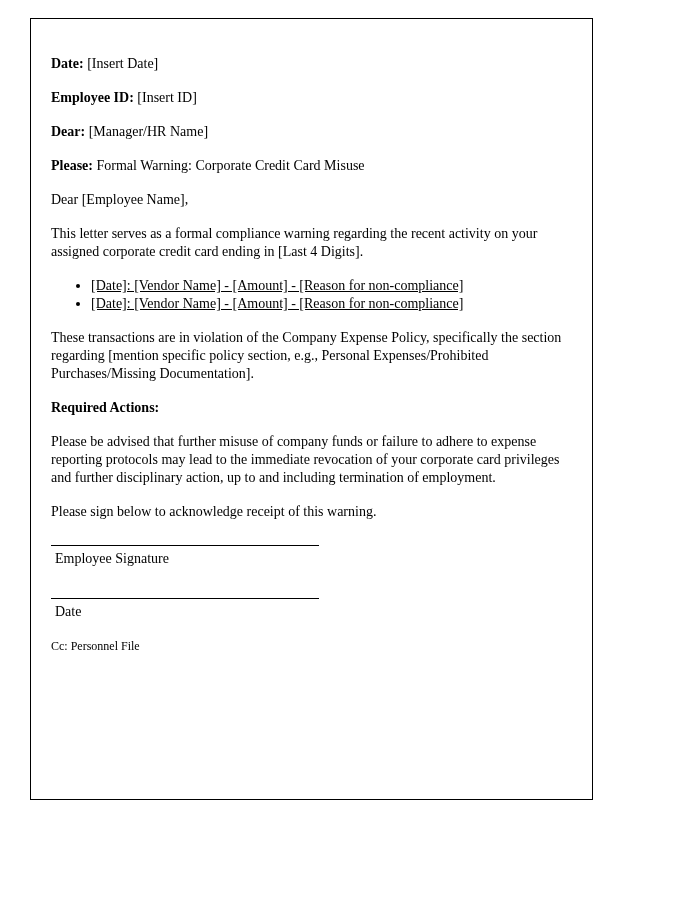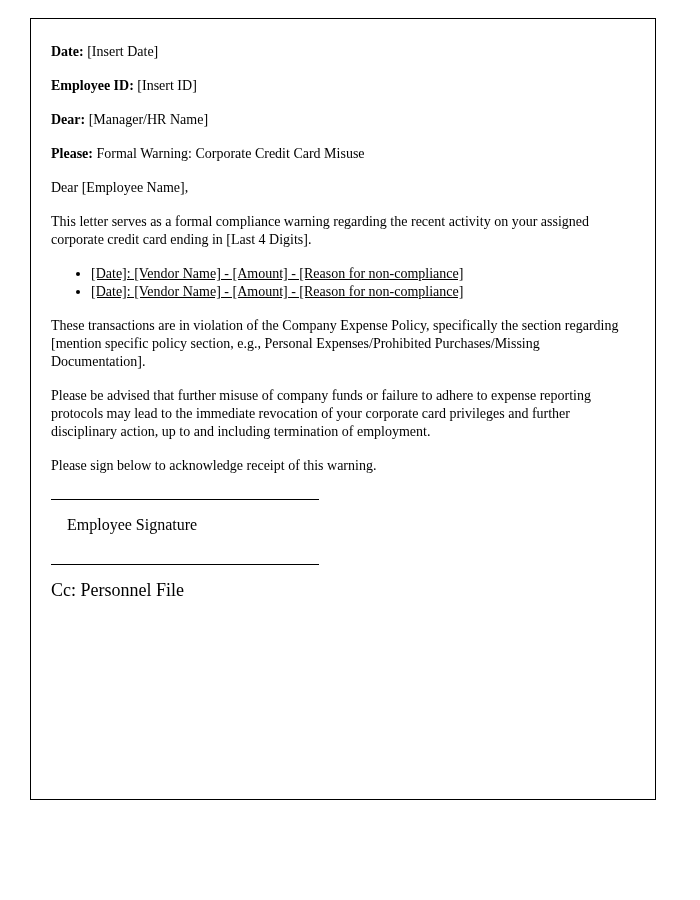--- a/index.html
+++ b/index.html
@@ -11,25 +11,25 @@
     width: 700px;
     height: 900px;
     position: relative;
     font-family: "Liberation Serif", serif;
     color: #000000;
   }
   .page {
     position: absolute;
     left: 30px;
     top: 18px;
-    width: 626px;
+    width: 563px;
     height: 782px;
     border: 1px solid #000000;
     box-sizing: border-box;
-    padding: 24px 20px;
+    padding: 36px 20px;
     overflow: hidden;
     background: #ffffff;
   }
   .line, p {
     margin: 0 0 16px 0;
     font-size: 14px;
     line-height: 18px;
   }
   .bold {
     font-weight: bold;
@@ -50,27 +50,27 @@
     border-bottom: 1px solid #000000;
     height: 0;
   }
   .sig-line.first {
     margin-top: 24px;
   }
   .sig-line.second {
     margin-top: 30px;
   }
   .sig-label {
-    font-size: 16px;
+    font-size: 14px;
     line-height: 18px;
-    margin: 16px;
+    margin: 4px;
   }
   .cc {
     margin-top: 16px;
-    font-size: 18px;
+    font-size: 12px;
     line-height: 18px;
   }
 </style>
 </head>
 <body>
 
 <div class="page">
 
   <p class="line"><span class="bold">Date:</span><span> [Insert Date]</span></p>
 
@@ -86,26 +86,28 @@
   <p>This letter serves as a formal compliance warning regarding the recent activity on your assigned corporate credit card ending in [Last 4 Digits].</p>
 
 
   <ul>
     <li>[Date]: [Vendor Name] - [Amount] - [Reason for non-compliance]</li>
     <li>[Date]: [Vendor Name] - [Amount] - [Reason for non-compliance]</li>
   </ul>
 
   <p>These transactions are in violation of the Company Expense Policy, specifically the section regarding [mention specific policy section, e.g., Personal Expenses/Prohibited Purchases/Missing Documentation].</p>
 
+  <p class="bold">Required Actions:</p>
 
 
   <p>Please be advised that further misuse of company funds or failure to adhere to expense reporting protocols may lead to the immediate revocation of your corporate card privileges and further disciplinary action, up to and including termination of employment.</p>
 
   <p>Please sign below to acknowledge receipt of this warning.</p>
 
   <div class="sig-line first"></div>
   <p class="sig-label">Employee Signature</p>
 
   <div class="sig-line second"></div>
+  <p class="sig-label">Date</p>
 
   <p class="cc">Cc: Personnel File</p>
 
 </div>
 
 </body></html>

